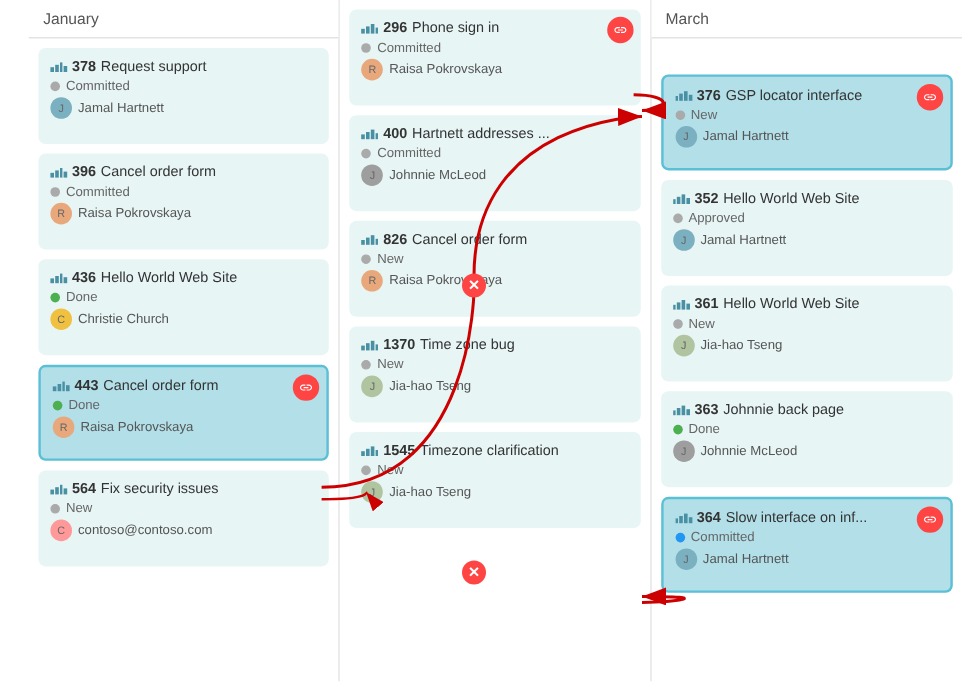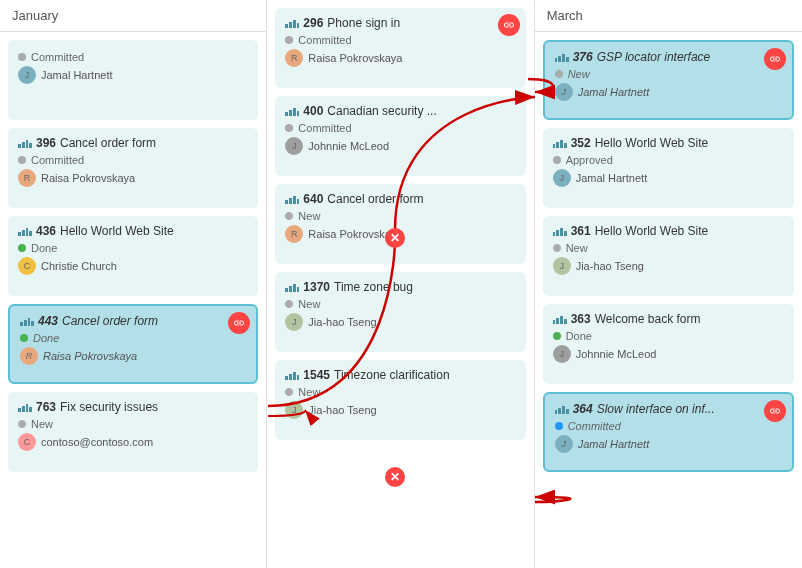--- a/index.html
+++ b/index.html
@@ -11,57 +11,57 @@
       height: 568px;
       overflow: hidden;
     }
 
     .calendar-grid {
       display: grid;
       grid-template-columns: 1fr 1fr 1fr;
       width: 802px;
       height: 568px;
       position: relative;
+      padding-left: 24px;
     }
 
     .col-header {
       padding: 8px 12px;
       font-size: 13px;
       color: #555;
       border-bottom: 1px solid #ddd;
       background: #fff;
     }
 
     .column {
       border-right: 1px solid #e0e0e0;
       display: flex;
       flex-direction: column;
     }
-    .column:last-child { border-right: none; }
+    .column:last-child { border-right: none; gap: 22px; }
 
     .cards-area {
       padding: 8px;
       display: flex;
       flex-direction: column;
       gap: 8px;
       flex: 1;
     }
 
     .card {
       background: #e8f5f5;
       border-radius: 6px;
       padding: 8px 10px;
       position: relative;
       min-height: 80px;
     }
 
     .card.highlighted {
       background: #b2dfe8;
       border: 2px solid #5bbfd6;
-      font-style: italic;
     }
 
     .card-title-row {
       display: flex;
       align-items: center;
       gap: 4px;
       margin-bottom: 4px;
     }
 
     .card-icon {
@@ -190,20 +190,30 @@
   </style>
 </head>
 <body>
 
 <div class="calendar-grid">
 
 <div class="column">
       <div class="col-header">January</div>
       <div class="cards-area">
         <div class="card">
+          <div class="card-title-row">
+            <div class="card-icon bar-icon">
+              <span style="height:4px"></span>
+              <span style="height:6px"></span>
+              <span style="height:8px"></span>
+              <span style="height:5px"></span>
+            </div>
+            <span class="card-id">378</span>
+            <span class="card-name">Request support</span>
+          </div>
           <div class="card-status">
             <span class="status-dot dot-committed"></span>
             <span>Committed</span>
           </div>
           <div class="card-user">
             <div class="avatar avatar-jamal">J</div>
             <span>Jamal Hartnett</span>
           </div>
         </div>
         <div class="card">
@@ -272,21 +282,21 @@
           </div>
         </div>
         <div class="card">
           <div class="card-title-row">
             <div class="card-icon bar-icon">
               <span style="height:4px"></span>
               <span style="height:6px"></span>
               <span style="height:8px"></span>
               <span style="height:5px"></span>
             </div>
-            <span class="card-id">763</span>
+            <span class="card-id">564</span>
             <span class="card-name">Fix security issues</span>
           </div>
           <div class="card-status">
             <span class="status-dot dot-new"></span>
             <span>New</span>
           </div>
           <div class="card-user">
             <div class="avatar avatar-contoso">C</div>
             <span>contoso@contoso.com</span>
           </div>
@@ -322,40 +332,40 @@
         </div>
         <div class="card">
           <div class="card-title-row">
             <div class="card-icon bar-icon">
               <span style="height:4px"></span>
               <span style="height:6px"></span>
               <span style="height:8px"></span>
               <span style="height:5px"></span>
             </div>
             <span class="card-id">400</span>
-            <span class="card-name">Canadian security ...</span>
+            <span class="card-name">Hartnett addresses ...</span>
           </div>
           <div class="card-status">
             <span class="status-dot dot-committed"></span>
             <span>Committed</span>
           </div>
           <div class="card-user">
             <div class="avatar avatar-johnnie">J</div>
             <span>Johnnie McLeod</span>
           </div>
         </div>
         <div class="card">
           <div class="card-title-row">
             <div class="card-icon bar-icon">
               <span style="height:4px"></span>
               <span style="height:6px"></span>
               <span style="height:8px"></span>
               <span style="height:5px"></span>
             </div>
-            <span class="card-id">640</span>
+            <span class="card-id">826</span>
             <span class="card-name">Cancel order form</span>
           </div>
           <div class="card-status">
             <span class="status-dot dot-new"></span>
             <span>New</span>
           </div>
           <div class="card-user">
             <div class="avatar avatar-raisa">R</div>
             <span>Raisa Pokrovskaya</span>
           </div>
@@ -472,21 +482,21 @@
         </div>
         <div class="card">
           <div class="card-title-row">
             <div class="card-icon bar-icon">
               <span style="height:4px"></span>
               <span style="height:6px"></span>
               <span style="height:8px"></span>
               <span style="height:5px"></span>
             </div>
             <span class="card-id">363</span>
-            <span class="card-name">Welcome back form</span>
+            <span class="card-name">Johnnie back page</span>
           </div>
           <div class="card-status">
             <span class="status-dot dot-done"></span>
             <span>Done</span>
           </div>
           <div class="card-user">
             <div class="avatar avatar-johnnie">J</div>
             <span>Johnnie McLeod</span>
           </div>
         </div>

